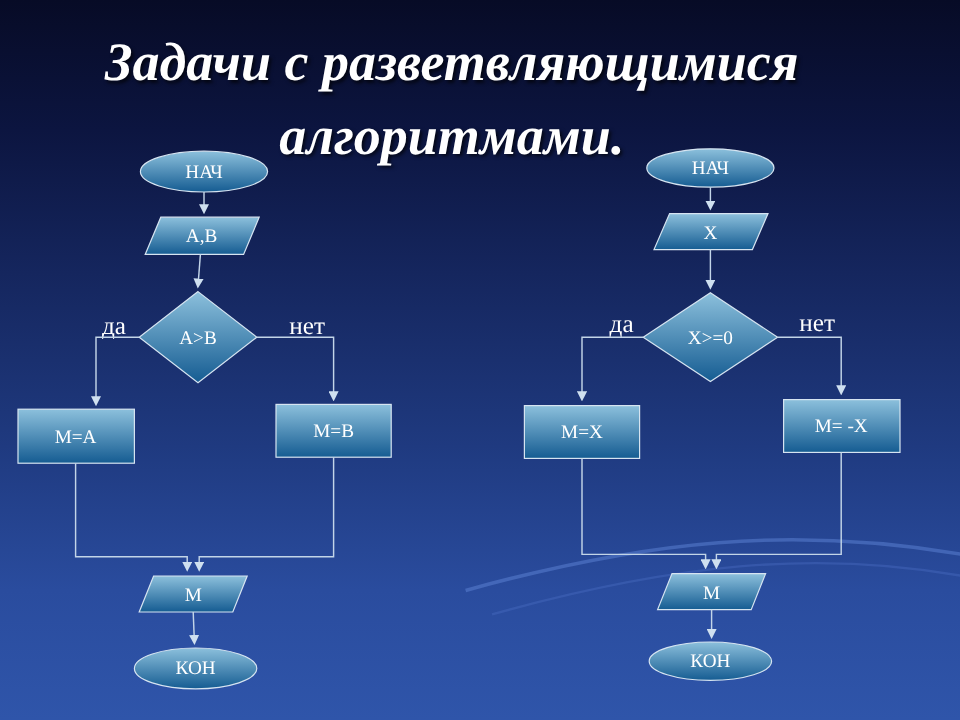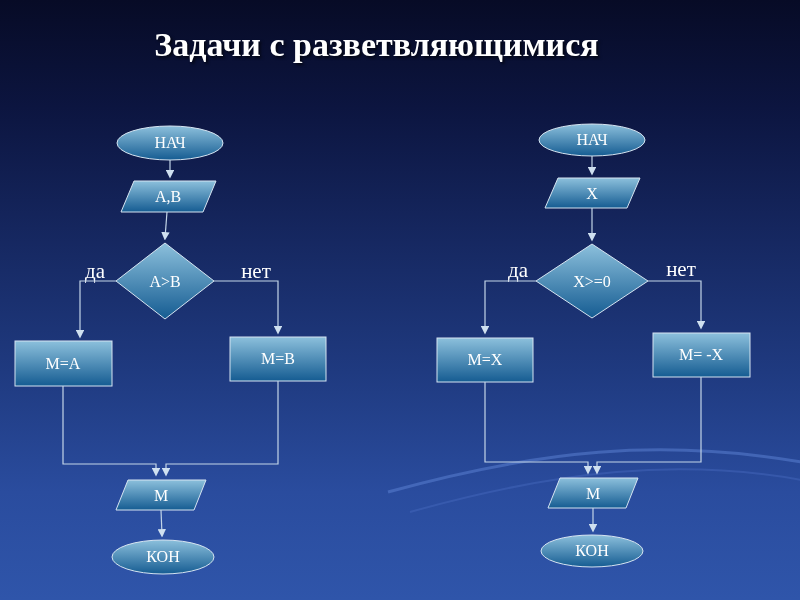--- a/index.html
+++ b/index.html
@@ -3,37 +3,39 @@
 <meta charset="utf-8">
 <style>
   html,body{margin:0;padding:0;}
   body{
     width:800px;height:600px;overflow:hidden;position:relative;
     background:linear-gradient(to bottom,#070b26 0%,#0c1540 18%,#15265e 38%,#1f3a80 62%,#2a4c9e 82%,#2f55aa 100%);
     font-family:"Liberation Serif",serif;
   }
   .title{
     position:absolute;top:22px;left:0;width:753px;
-    text-align:center;color:#ffffff;font-weight:bold;font-size:34px;line-height:1.35;
+    text-align:center;color:#ffffff;font-weight:bold;font-size:45px;line-height:1.35;
     text-shadow:2px 2px 3px rgba(0,0,0,.65);
     font-family:"Liberation Serif",serif;
+    font-style:italic;
   }
   .title span{display:block;}
   svg{position:absolute;top:0;left:0;}
   .shape{stroke:#d6e4f1;stroke-width:1;}
   .conn{stroke:#c3d5e8;stroke-width:1.2;fill:none;}
   .lbl{font-family:"Liberation Serif",serif;font-size:16px;fill:#ffffff;text-anchor:middle;}
   .branch{font-family:"Liberation Serif",serif;font-size:21px;fill:#ffffff;text-anchor:middle;}
   .swoosh{fill:none;}
 </style>
 </head>
 <body>
 
 <div class="title">
   <span>Задачи с разветвляющимися</span>
+  <span>алгоритмами.</span>
 </div>
 
 <svg width="800" height="600" viewBox="0 0 800 600">
   <defs>
     <linearGradient id="g" x1="0" y1="0" x2="0" y2="1">
       <stop offset="0" stop-color="#8cc0dc"></stop>
       <stop offset="1" stop-color="#155c92"></stop>
     </linearGradient>
     <marker id="arr" viewBox="0 0 10 10" refX="7" refY="5" markerWidth="7" markerHeight="7" orient="auto">
       <path d="M0,0 L10,5 L0,10 Z" fill="#cfe0f0"></path>

